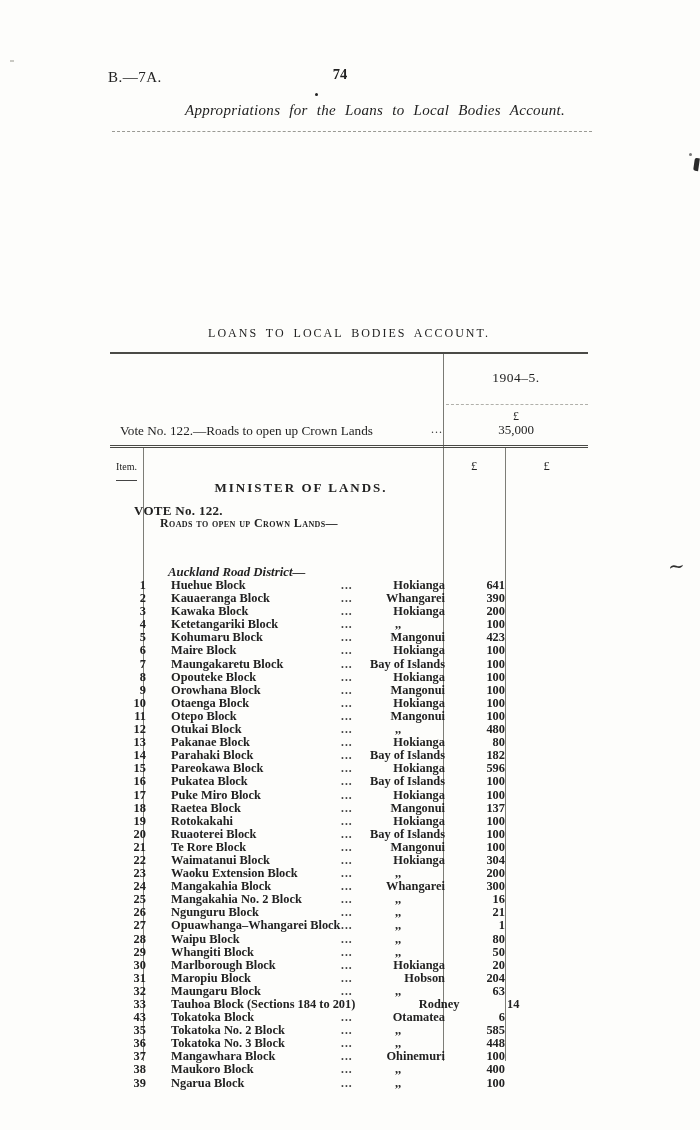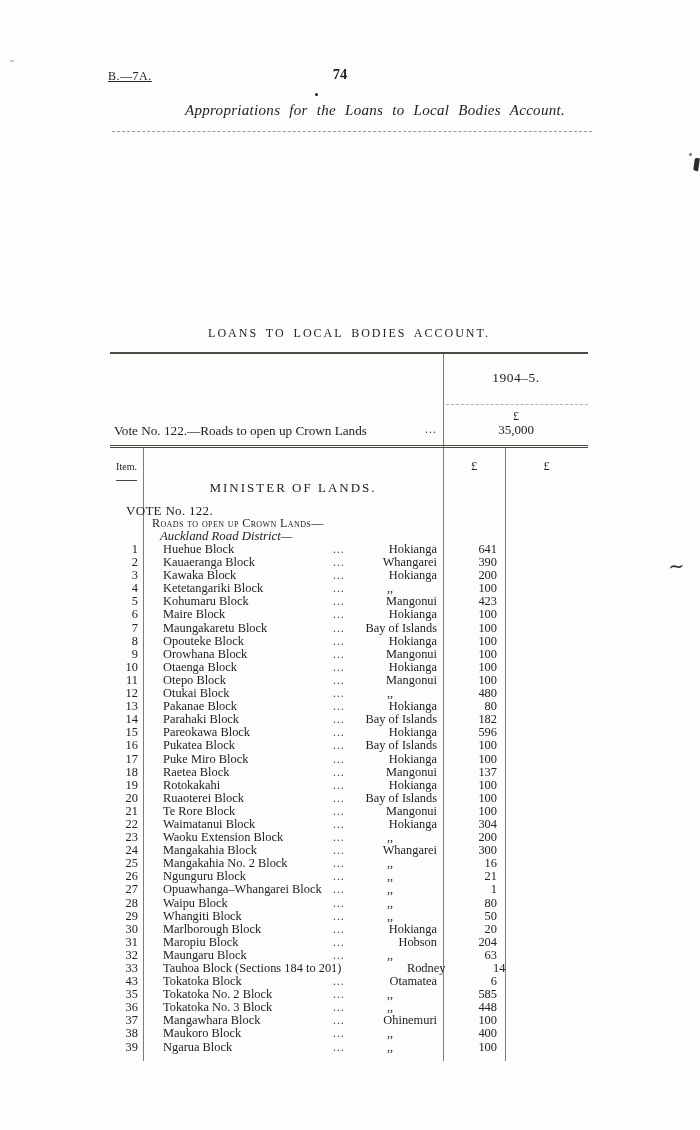--- a/index.html
+++ b/index.html
@@ -5,21 +5,21 @@
   html,body{margin:0;padding:0;}
   body{
     width:700px;height:1130px;position:relative;overflow:hidden;
     background:#fdfdfb;color:#222;
     font-family:"Liberation Serif","DejaVu Serif",serif;
     -webkit-font-smoothing:antialiased;
   }
   .abs{position:absolute;}
 
   
-  .doc-ref{left:108px;top:69px;font-size:12px;letter-spacing:.5px;text-decoration:underline;}
+  .doc-ref{left:108px;top:69px;font-size:15px;letter-spacing:.5px;}
   .page-num{left:300px;top:66px;width:80px;text-align:center;font-size:14.5px;font-weight:bold;}
   .page-num-dot{left:315px;top:93px;width:3px;height:3px;background:#222;border-radius:50%;}
   .running-title{
     left:135px;top:102px;width:480px;text-align:center;
     font-style:italic;font-size:15px;word-spacing:5px;letter-spacing:.3px;
   }
   .head-rule{left:112px;top:131px;width:480px;border-top:1.5px dashed #9a9a94;}
 
   
   .section-title{
@@ -31,43 +31,43 @@
   .summary{
     left:110px;top:352px;width:478px;height:93px;
     border-top:2px solid #4a4a46;
   }
   .summary .vline{position:absolute;left:333px;top:0;bottom:0;width:1px;background:#7a7a74;}
   .summary-right{position:absolute;left:334px;top:4px;width:144px;height:100%;}
   .year-header{position:absolute;top:12px;left:0;width:100%;text-align:center;font-size:13.5px;letter-spacing:.5px;}
   .year-sep{position:absolute;top:46px;left:2px;right:0;border-top:1px dashed #b0b0aa;}
   .sum-pound{position:absolute;top:51px;left:0;width:100%;text-align:center;font-size:12px;}
   .sum-amount{position:absolute;top:64px;left:0;width:100%;text-align:center;font-size:13px;}
-  .summary-left{position:absolute;left:2px;top:0;width:333px;height:100%;text-align:right;}
+  .summary-left{position:absolute;left:8px;top:0;width:333px;height:100%;text-align:right;}
   .vote-line{position:absolute;left:2px;bottom:8px;font-size:13.2px;}
   .vote-dots{position:absolute;right:8px;bottom:10px;font-size:12px;letter-spacing:1px;color:#444;}
 
   
   .main-table{
     left:110px;top:445px;width:478px;height:613px;
     border-top:3px double #4a4a46;
   }
   .main-table .vl{position:absolute;top:0;bottom:0;width:1px;background:#7d7d77;}
   .vl-item{left:33px;} .vl-amt1{left:333px;} .vl-amt2{left:395px;}
   .item-header{position:absolute;left:0;top:13px;width:33px;text-align:center;font-size:10px;}
   .item-header-dash{position:absolute;left:6px;top:32px;width:21px;border-top:1.5px solid #444;}
   .pound-1{position:absolute;left:333px;top:11px;width:62px;text-align:center;font-size:12.5px;}
   .pound-2{position:absolute;left:395px;top:11px;width:83px;text-align:center;font-size:12.5px;}
 
-  .table-body{position:absolute;left:0;top:0;width:100%;}
+  .table-body{position:absolute;left:8px;top:0;width:100%;font-weight:bold;}
   .spacer-head{height:33px;}
   .minister{margin-left:33px;width:300px;text-align:center;font-size:13px;letter-spacing:2px;height:14px;line-height:14px;}
   .spacer-sm{height:9px;}
   .vote-head{margin-left:16px;font-size:13px;height:13px;line-height:13px;letter-spacing:.3px;}
   .sub-head{margin-left:42px;font-variant:small-caps;font-size:12px;height:13px;line-height:13px;letter-spacing:.4px;}
-  .district-head{margin-left:50px;font-style:italic;font-size:12.8px;height:13px;line-height:13px;}
+  .district-head{margin-left:50px;font-style:italic;font-size:12.8px;height:13px;line-height:13px;margin-top:36px;}
 
   .row{display:flex;height:13.1px;line-height:13.2px;font-size:12.4px;}
   .c-item{width:33px;flex:0 0 33px;text-align:right;padding-right:5px;box-sizing:border-box;}
   .c-name{flex:0 0 190px;padding-left:20px;box-sizing:border-box;white-space:nowrap;}
   .c-dots{flex:0 0 18px;letter-spacing:1px;color:#444;font-size:11.5px;}
   .c-loc{flex:0 0 92px;text-align:right;padding-right:6px;box-sizing:border-box;white-space:nowrap;}
   .c-loc.ditto{text-align:center;padding-right:14px;}
   .c-amt{flex:0 0 62px;text-align:right;padding-right:8px;box-sizing:border-box;}
   .c-amt2{flex:0 0 83px;}
 

